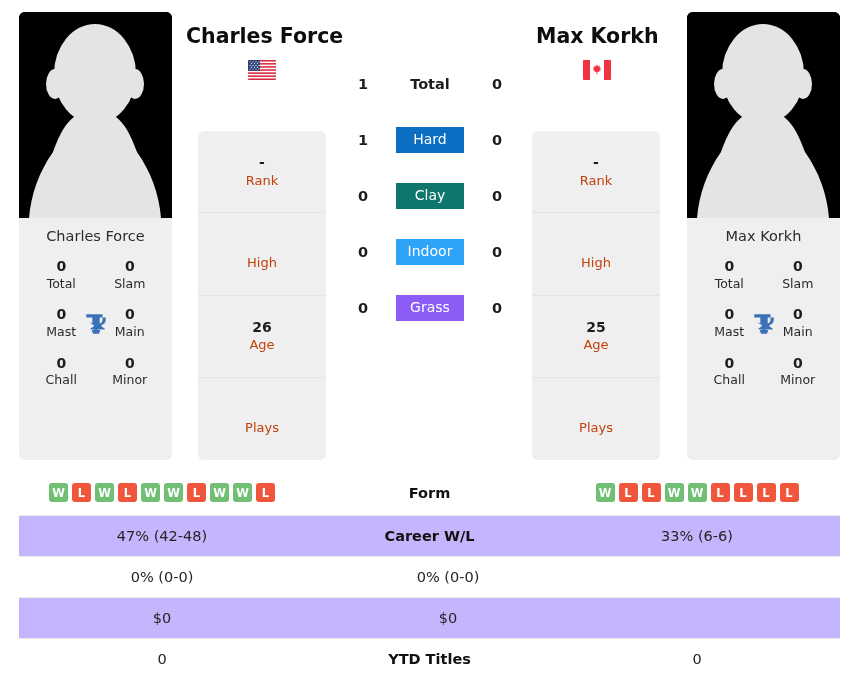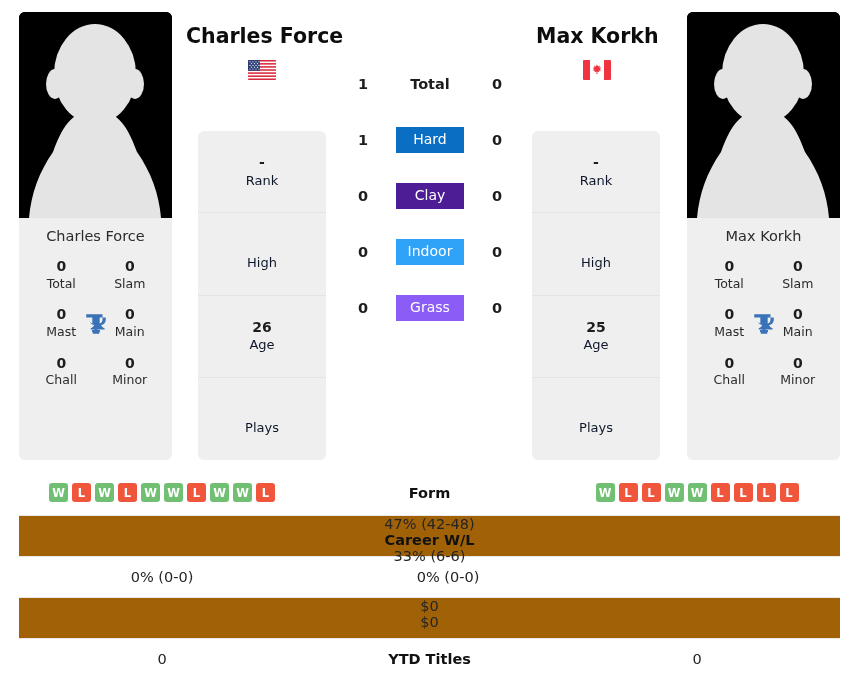--- a/index.html
+++ b/index.html
@@ -102,33 +102,33 @@
   .info-col.left  { left: 198px; }
   .info-col.right { left: 532px; }
   .icell {
     height: 82.25px;
     display: flex; flex-direction: column;
     align-items: center; justify-content: center;
     border-bottom: 1px solid #e4e4e4;
   }
   .icell:last-child { border-bottom: none; }
   .icell-val { font-size: 14px; font-weight: 700; color: #1d1d1d; line-height: 1.3; min-height: 18px; }
-  .icell-lab { font-size: 13px; color: #0f172a; line-height: 1.4; }
+  .icell-lab { font-size: 13px; color: #c2410c; line-height: 1.4; }
 
   
   .stats-table {
     position: absolute; left: 19px; top: 470px;
     width: 821px;
   }
   .srow-t {
     display: flex; align-items: center;
     height: 41px;
     border-top: 1px solid #e9e9e9;
   }
-  .srow-t.shaded { background: #a16207; flex-direction: column; }
+  .srow-t.shaded { background: #c4b5fd; }
   .srow-t .cell-l, .srow-t .cell-r {
     width: 286px; text-align: center;
     font-size: 14.5px; color: #242424;
   }
   .srow-t .cell-c {
     flex: 1; text-align: center;
     font-size: 14.5px; font-weight: 700; color: #111111;
   }
   .form-row { height: 45px; border-top: none; }
   .form-badges { display: flex; gap: 4px; justify-content: center; }
@@ -292,21 +292,21 @@
           <div class="badge-total">Total</div>
           <div class="rscore">0</div>
         </div>
         <div class="srow">
           <div class="lscore">1</div>
           <div class="badge-surface" style="background: rgb(10, 111, 194);">Hard</div>
           <div class="rscore">0</div>
         </div>
         <div class="srow">
           <div class="lscore">0</div>
-          <div class="badge-surface" style="background: #4c1d95;">Clay</div>
+          <div class="badge-surface" style="background: #0f766e;">Clay</div>
           <div class="rscore">0</div>
         </div>
         <div class="srow">
           <div class="lscore">0</div>
           <div class="badge-surface" style="background: rgb(47, 163, 247);">Indoor</div>
           <div class="rscore">0</div>
         </div>
         <div class="srow">
           <div class="lscore">0</div>
           <div class="badge-surface" style="background: #8b5cf6;">Grass</div>

